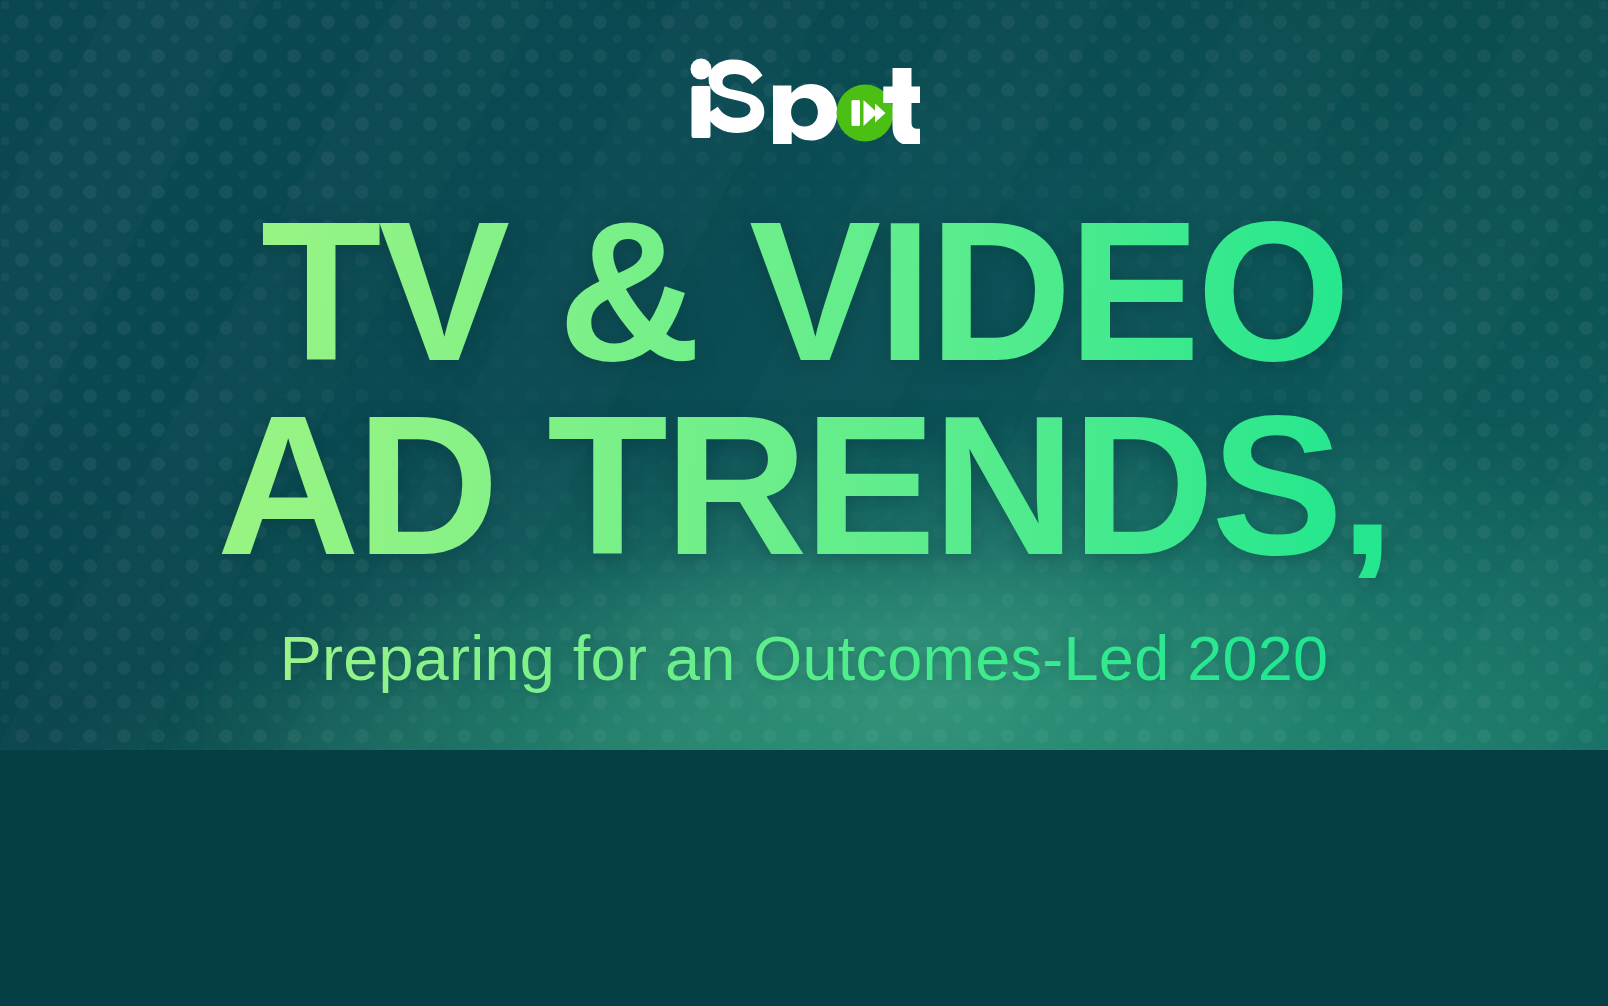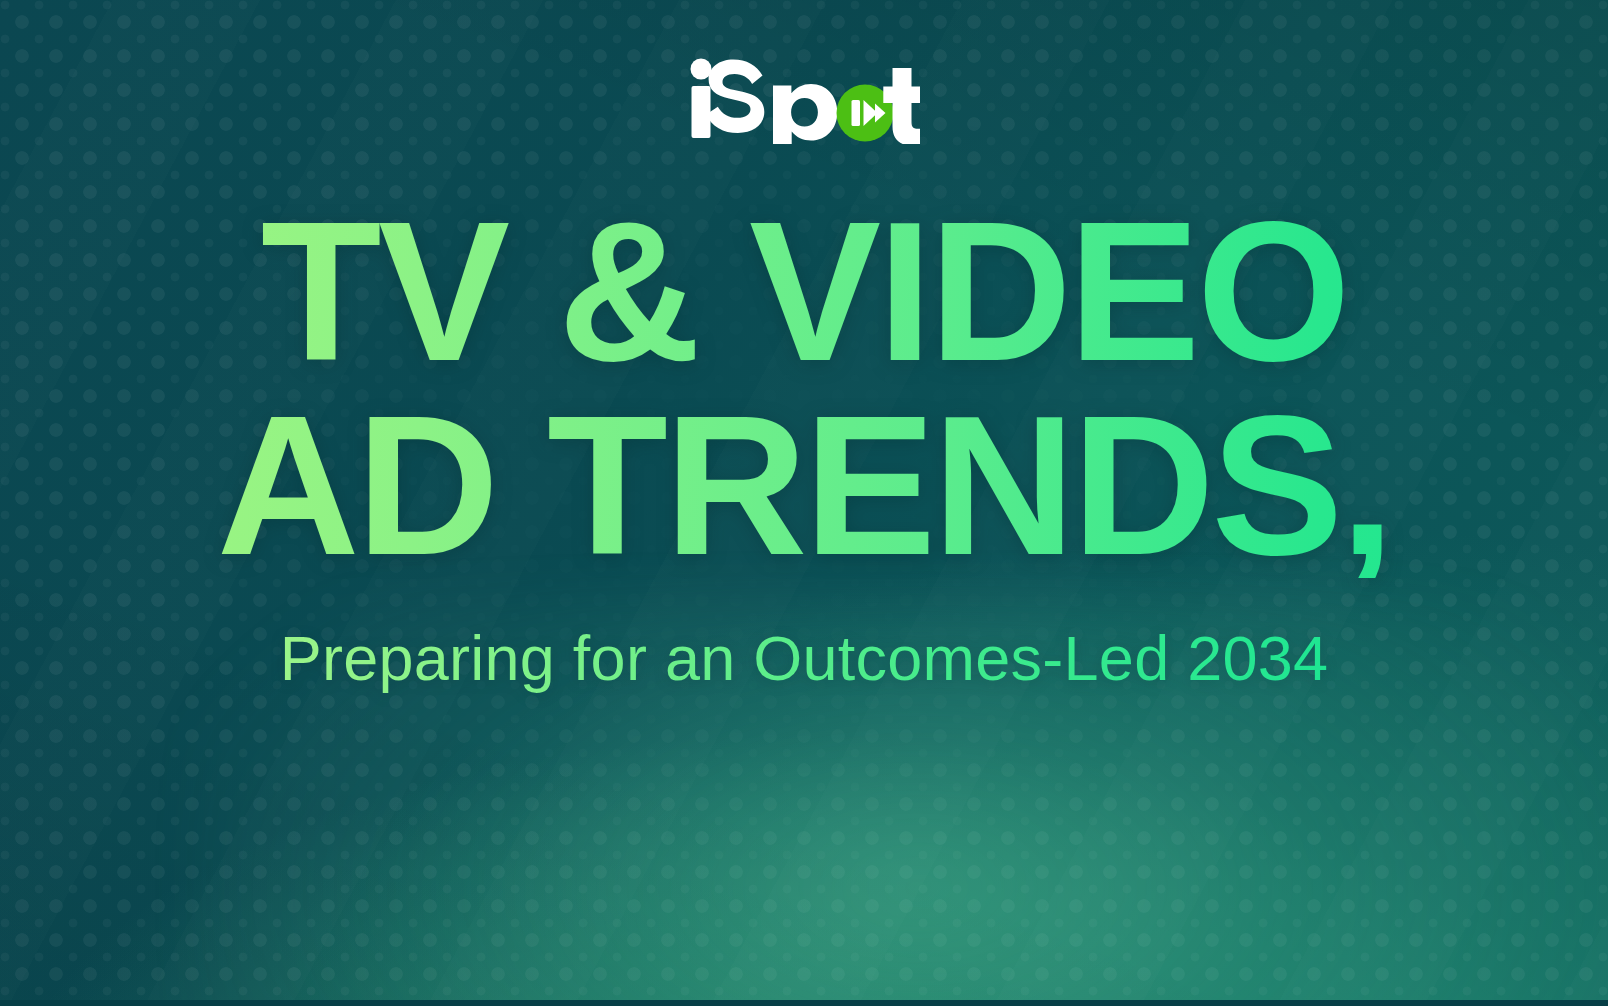--- a/index.html
+++ b/index.html
@@ -4,21 +4,21 @@
 <style>
   html, body {
     margin: 0;
     padding: 0;
     background: #063E46;
   }
 
   #poster {
     position: relative;
     width: 1608px;
-    height: 1000px;
+    height: 750px;
     overflow: hidden;
     font-family: "Liberation Sans", sans-serif;
     background: #0A4A52;
   }
 
   
 
   .bg-base {
     position: absolute;
     inset: 0;
@@ -195,16 +195,16 @@
           <path fill="#FFFFFF" d="M208.5 16h19v18.5h13.5v16.5h-13.5v19.4c0 4.5 2 6.4 6.6 6.4h6.9v17h-11.9c-13.4 0-20.6-6.6-20.6-19.3V51h-9.2V34.5h9.2z" transform="translate(-4,0)"></path>
         </g>
       </svg>
     </div>
 
     <div class="headline">
       <span class="hl-line hl-1">TV &amp; VIDEO</span>
       <span class="hl-line hl-2">AD TRENDS,</span>
     </div>
 
-    <div class="subtitle">Preparing for an Outcomes-Led 2034</div>
+    <div class="subtitle">Preparing for an Outcomes-Led 2020</div>
 
   </div>
 </div>
 
 </body></html>

